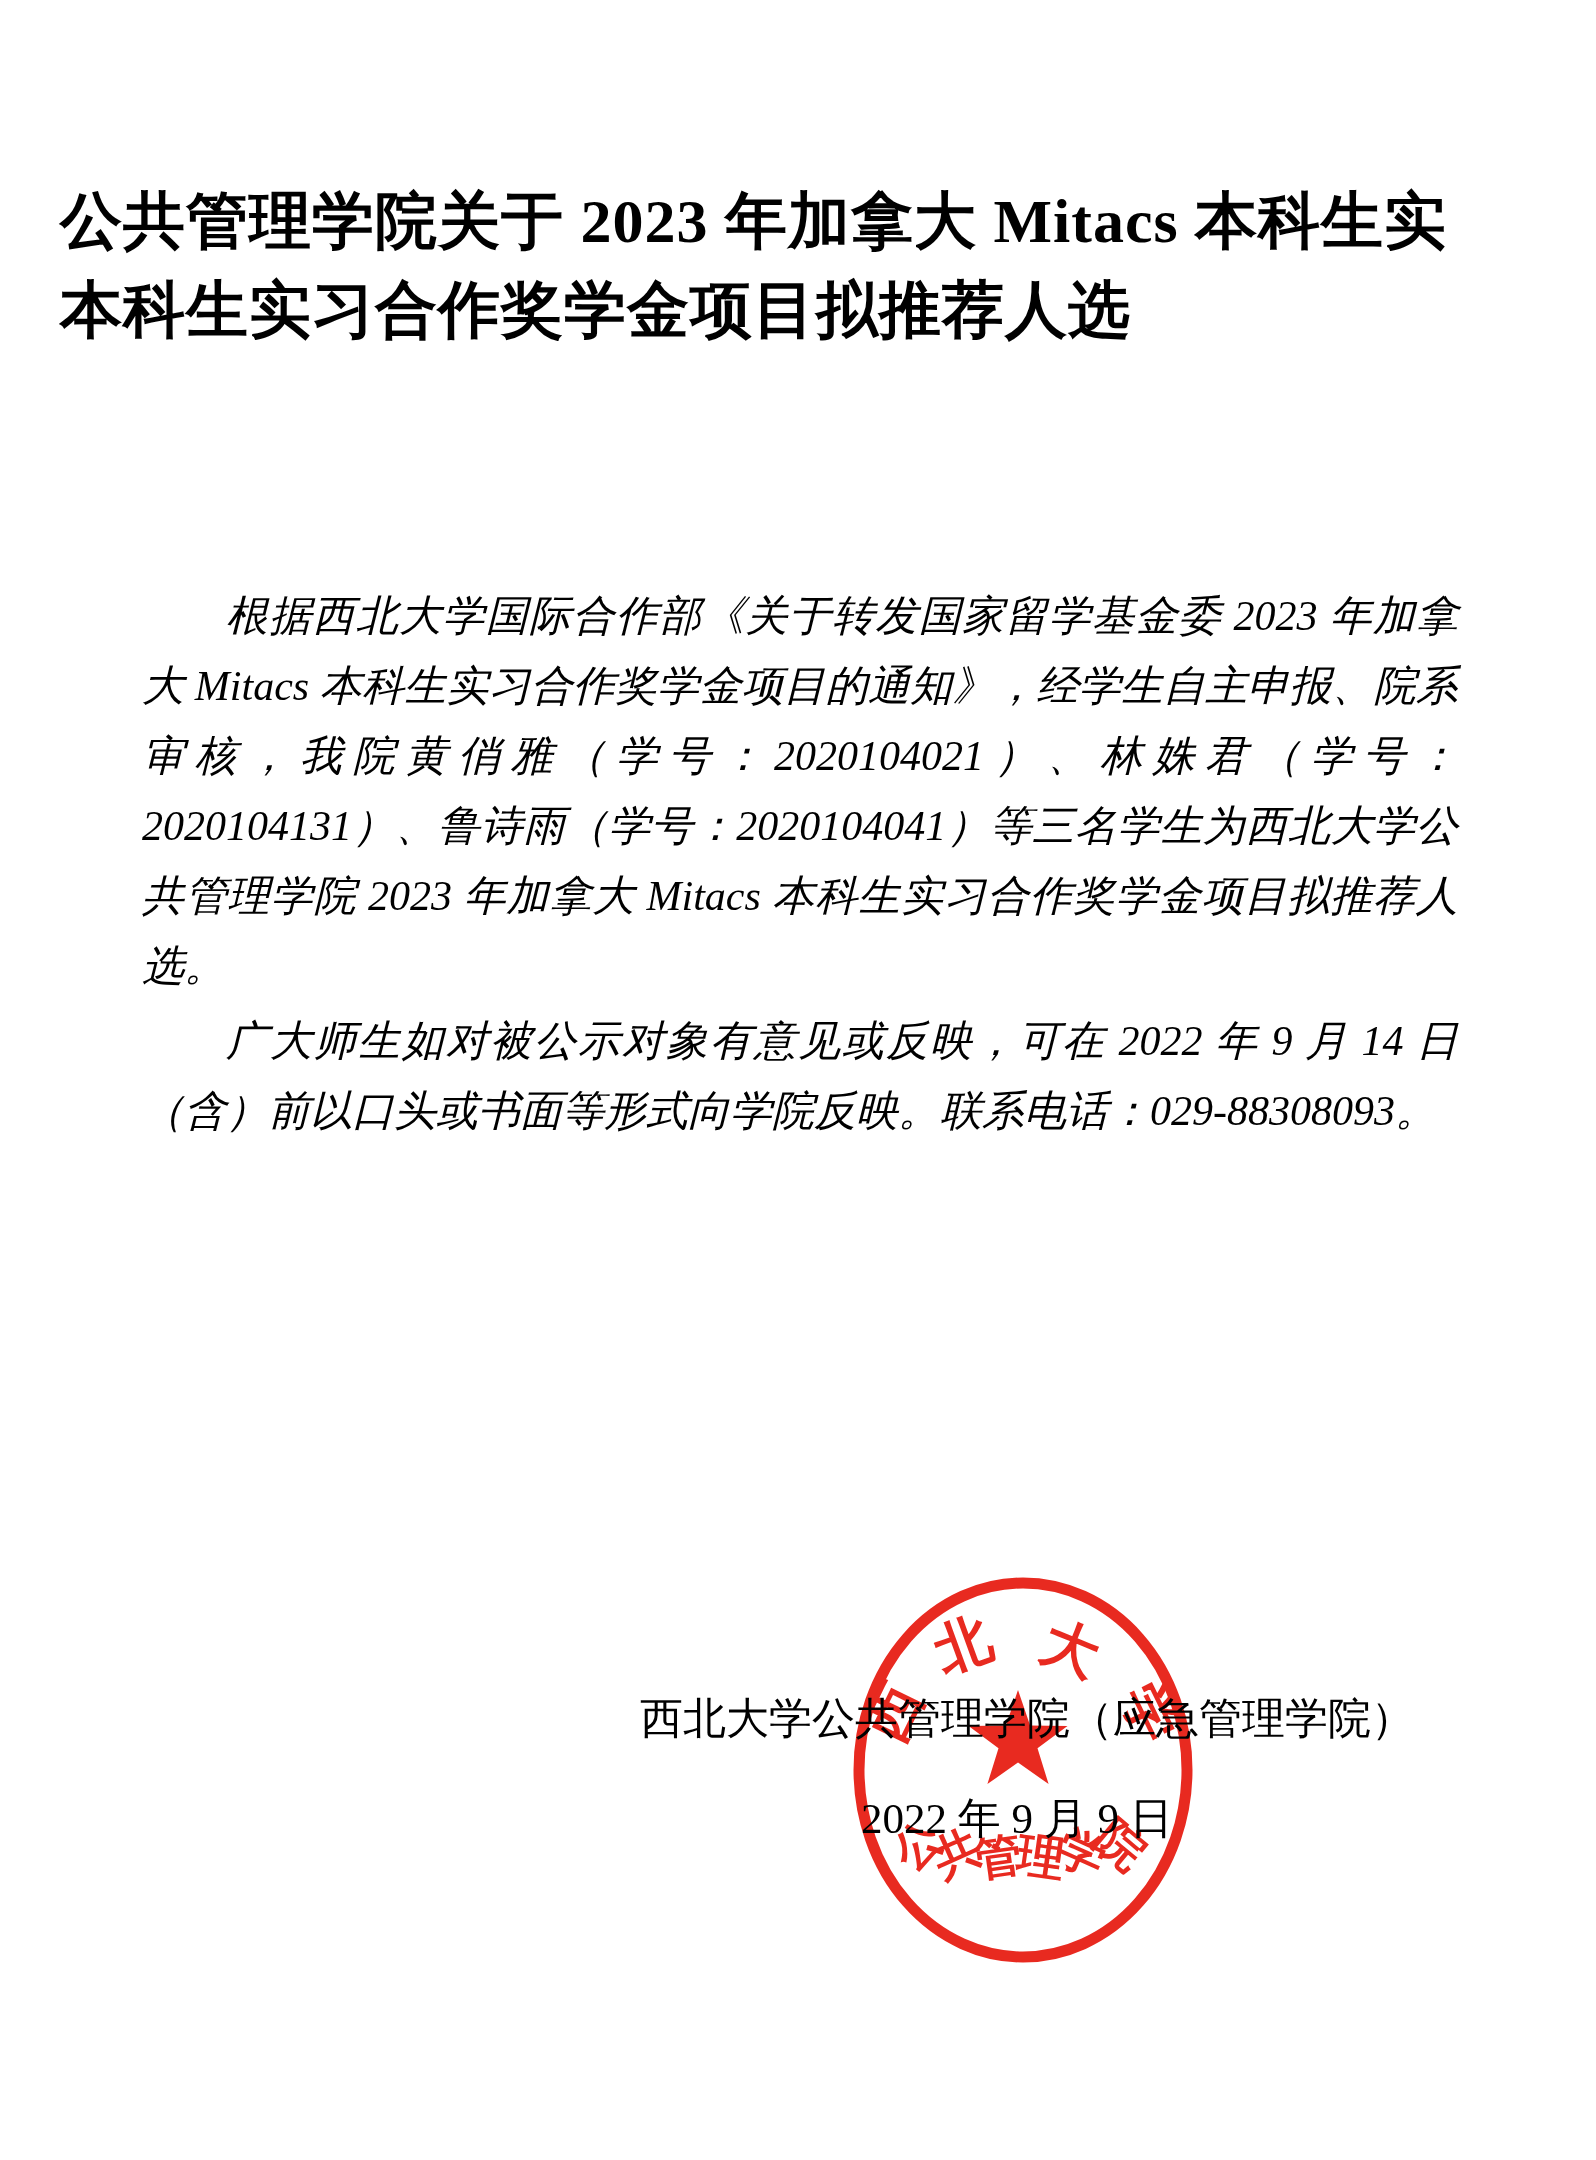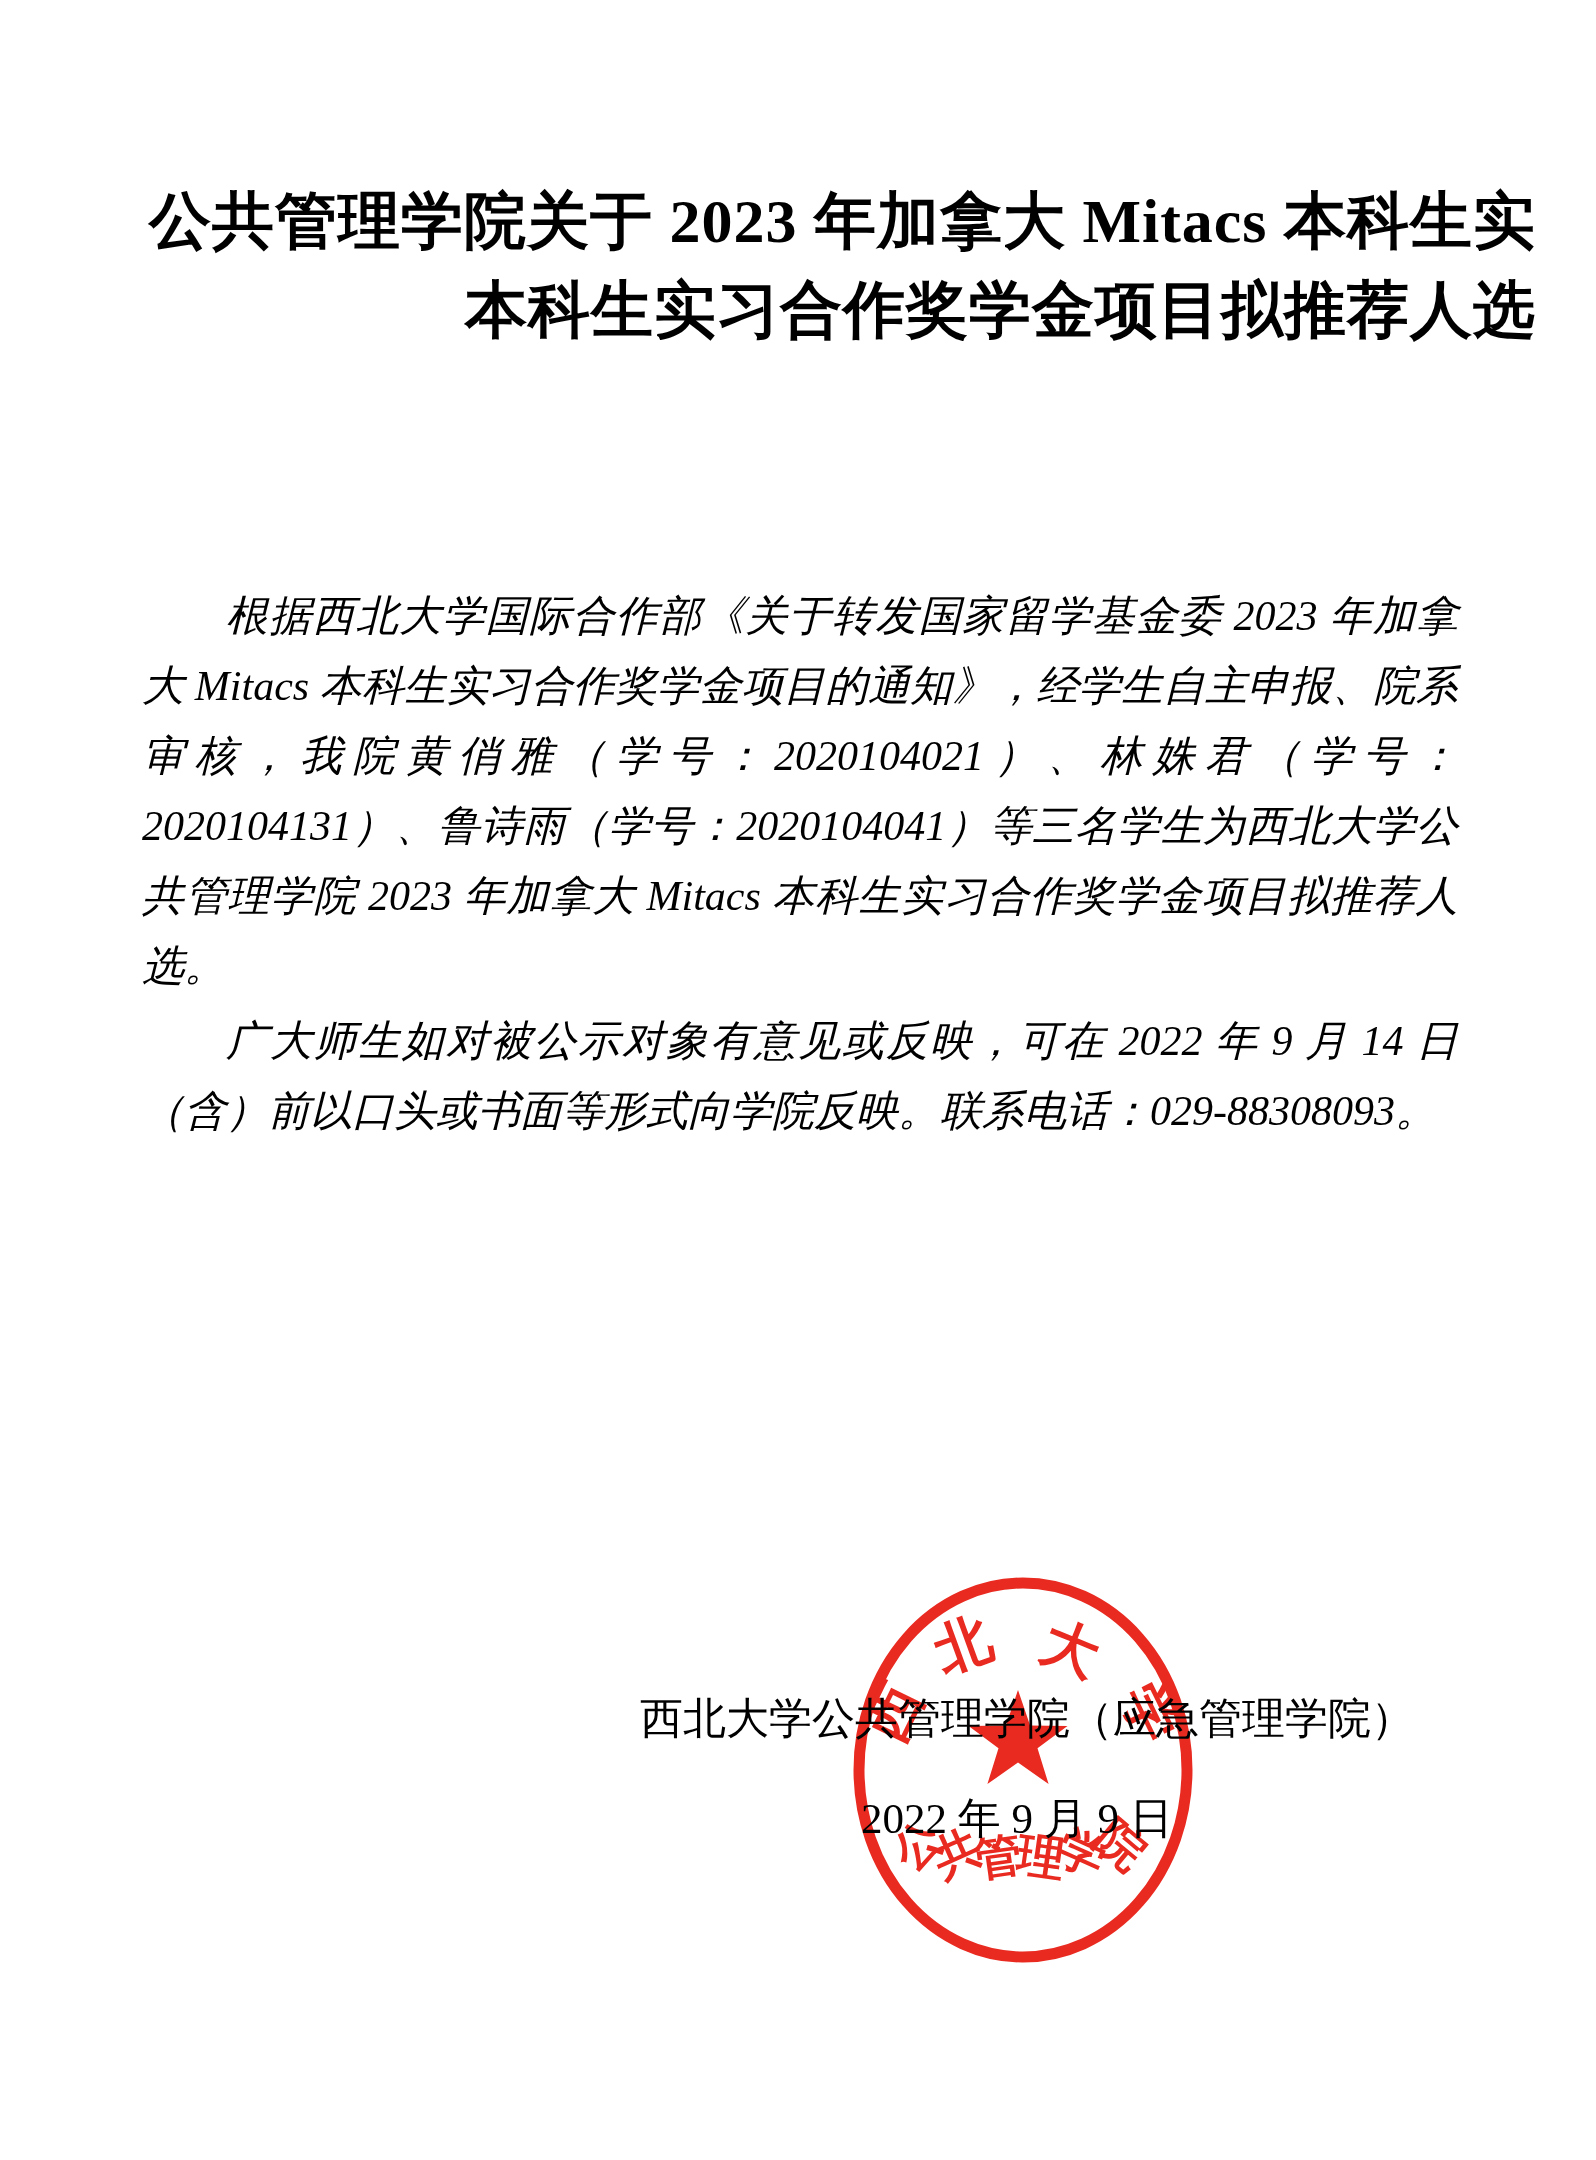--- a/index.html
+++ b/index.html
@@ -11,21 +11,21 @@
     background: #ffffff;
     color: #000000;
     font-family: "Liberation Serif", "DejaVu Serif", serif;
     overflow: hidden;
   }
   .doc-title {
     position: absolute;
     top: 177px;
     left: 60px;
     right: 60px;
-    text-align: right;
+    text-align: left;
     font-weight: bold;
     font-size: 62px;
     line-height: 89px;
     letter-spacing: 1px;
   }
   .body-para {
     position: absolute;
     left: 142px;
     width: 1316px;
     font-size: 42px;

